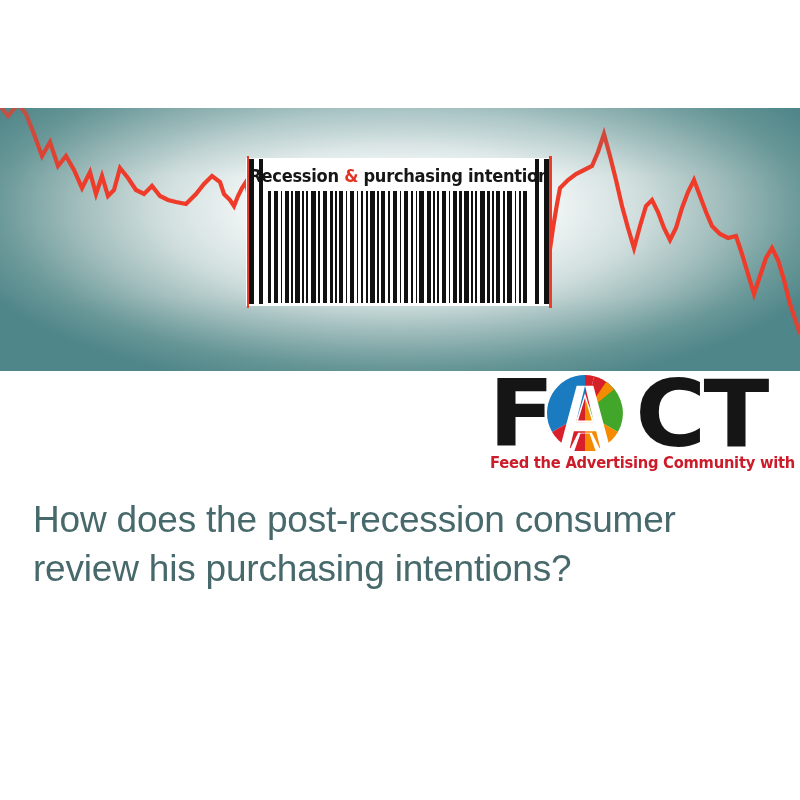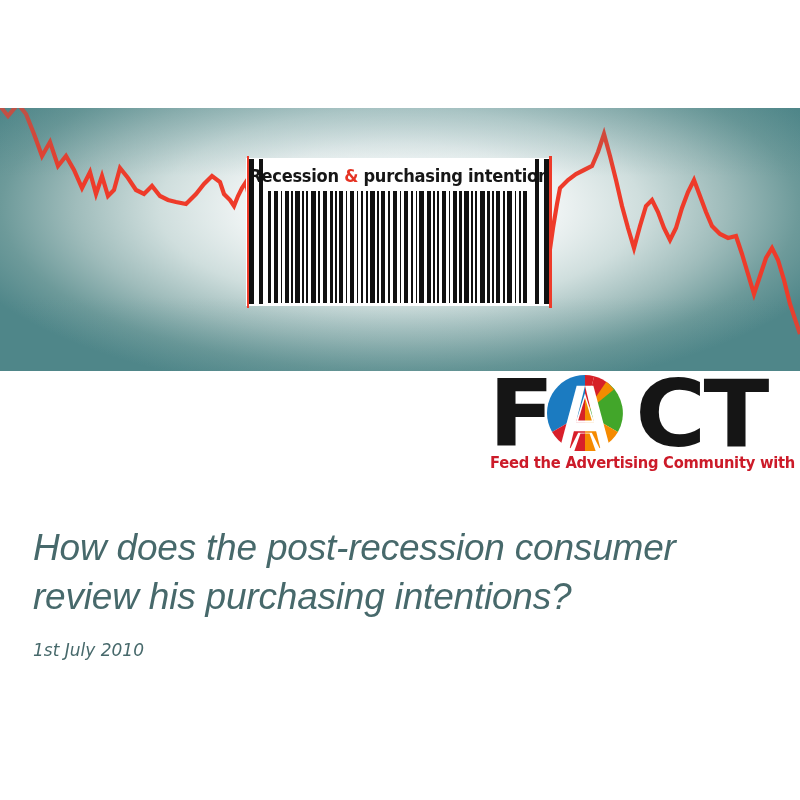--- a/index.html
+++ b/index.html
@@ -152,23 +152,22 @@
     letter-spacing: -0.25px;
     white-space: nowrap;
     transform: scaleX(0.98);
     transform-origin: left center;
   }
 
   
   .title-block {
     position: absolute;
     left: 33px;
-    top: 524px;
+    top: 496px;
     width: 730px;
-    font-style: italic;
   }
   .slide-title {
     font-family: "Liberation Sans", sans-serif;
     font-size: 37px;
     font-weight: 400;
     color: #47696b;
     line-height: 1.32;
     letter-spacing: -0.2px;
     margin: 0;
     white-space: pre-line;
@@ -358,14 +357,13 @@
     <span class="logo-letter c">C</span>
     <span class="logo-letter t">T</span>
   </div>
 
   <div class="logo-tagline">Feed the Advertising Community with Trends</div>
 </div>
 
 <div class="title-block">
   <h1 class="slide-title">How does the post-recession consumer
 review his purchasing intentions?</h1>
-  <p class="slide-date">1st July 2010</p>
 </div>
 
 </body></html>

